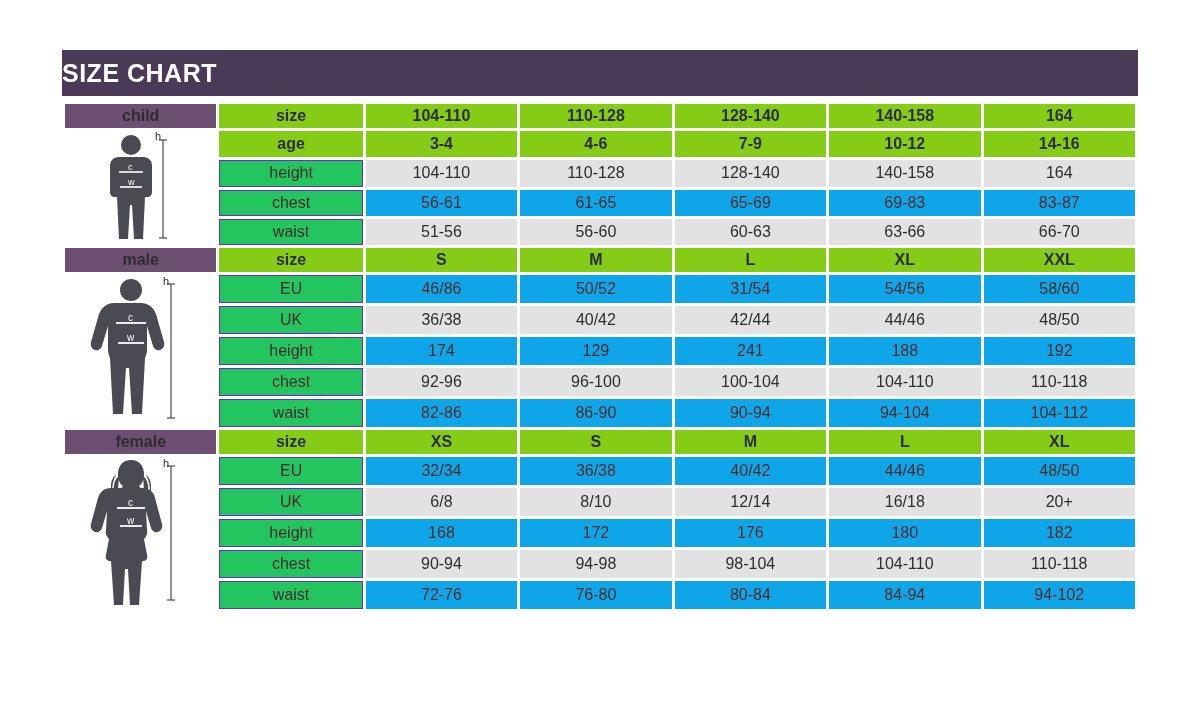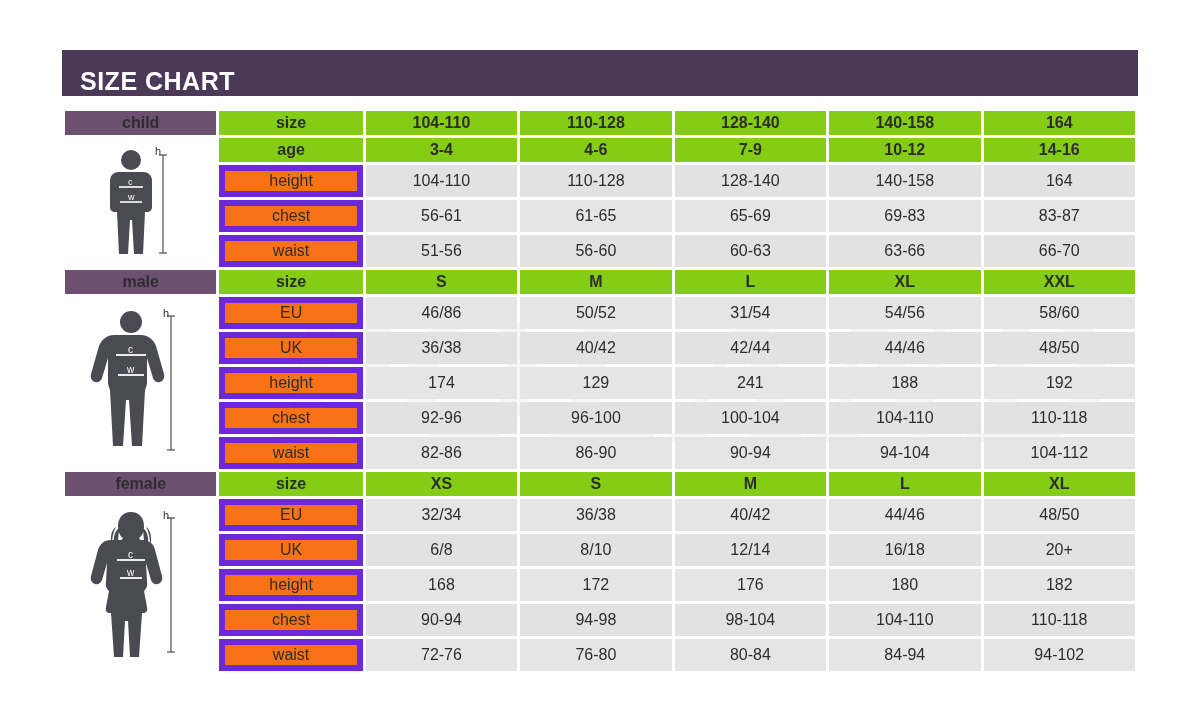--- a/index.html
+++ b/index.html
@@ -37,36 +37,35 @@
     position: absolute;
     left: 62px;
     top: 50px;
     width: 1076px;
     height: 612px;
   }
   .title-bar {
     height: 46px;
     background: #4a3a57;
     display: flex;
-    align-items: flex-end;
-    padding-left: 18px;
+    align-items: center;
     box-sizing: border-box;
   }
   .title-bar .t {
     color: #ffffff;
     font-size: 25px;
     font-weight: bold;
     letter-spacing: 0.5px;
   }
   table.grid {
     border-collapse: separate;
     border-spacing: 3px 3px;
     width: 1076px;
     table-layout: fixed;
-    margin-top: 12px;
+    margin-top: 5px;
   }
   table.grid td {
     height: 24px;
     text-align: center;
     vertical-align: middle;
     font-size: 16px;
     color: #2d2d2d;
     padding: 1px 2px;
     box-sizing: border-box;
   }
@@ -81,27 +80,27 @@
     font-weight: bold;
     font-size: 18px;
   }
   .hdr {
     background: #84cc16;
     color: #ffffff;
     font-weight: bold;
     font-size: 17px;
   }
   .rowlabel {
-    background: #f97316;
-    border: 6px solid #6d28d9;
+    background: #22c55e;
+    border: 1px solid #6d28d9;
     color: #1a1a1a;
     font-size: 17px;
   }
   .val-dark {
-    background: #e5e5e5;
+    background: #0ea5e9;
     color: #1f1f1f;
   }
   .val-light {
     background: #e2e2e2;
     color: #1f1f1f;
   }
   .figcell {
     background: #ffffff;
     vertical-align: middle;
   }

